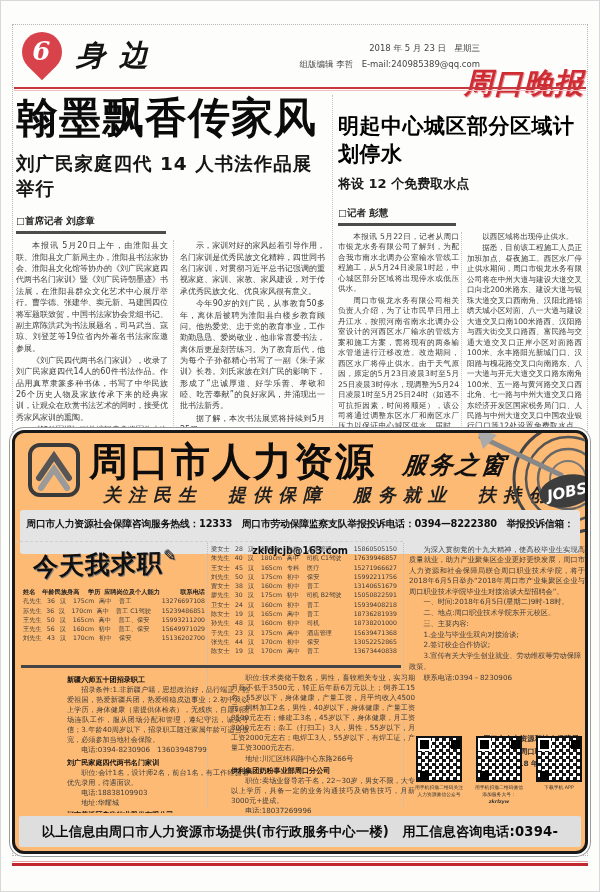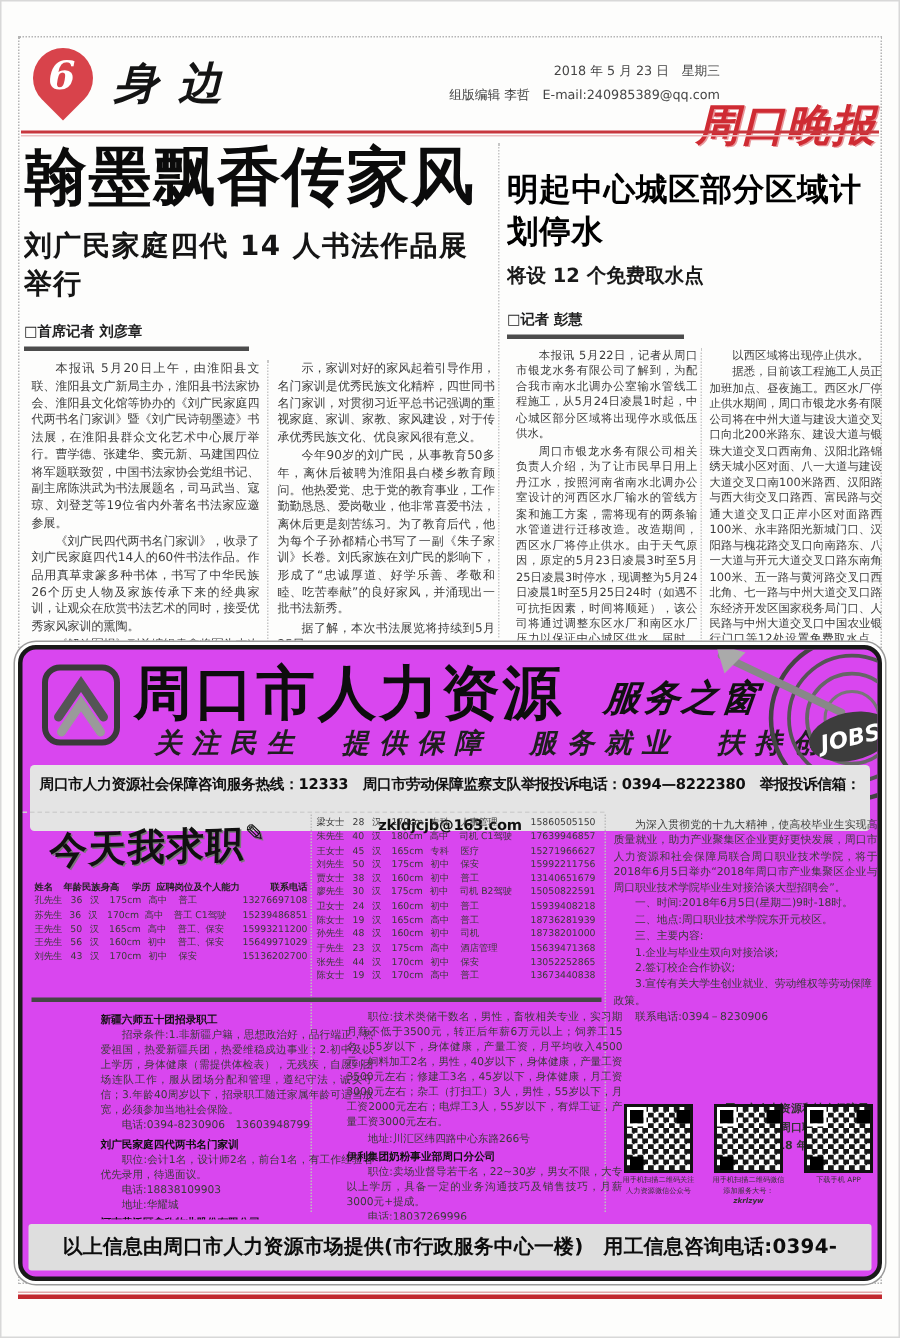--- a/index.html
+++ b/index.html
@@ -25,34 +25,34 @@
   .head-rule { position:absolute; left:14px; right:14px; top:87px; height:2px; background:#c8373e; }
   .head-rule:after { content:""; position:absolute; left:0; right:0; top:3px; height:1px; background:#eec0c2; }
 
   
   .art-left { position:absolute; left:16px; top:95px; width:314px; height:332px; overflow:hidden; }
   .art-left h1 { font-family:"DejaVu Serif","Liberation Serif",serif; font-weight:900;
            font-size:42px; letter-spacing:1px; color:#0b0b0b; line-height:1.08; }
   .art-left h2 { margin-top:11px; font-size:18.5px; font-weight:600; color:#151515; letter-spacing:1px; }
   .byline { margin-top:14px; font-size:9.5px; font-weight:bold; color:#222; }
   .byline-rule { margin-top:3px; height:3px; background:#4c4c4c; width:150px; }
-  .cols { display:flex; margin-top:6px;justify-content:flex-end; }
+  .cols { display:flex; margin-top:6px; }
   .cols .col { width:152px; font-size:8px; line-height:1.42; text-align:justify; color:#3c3c3c; }
   .cols .col + .col { border-left:1px dotted #c6c6c6; margin-left:5px; padding-left:6px; }
   .cols p { text-indent:2em; margin-bottom:1px; }
   .art-divider { position:absolute; left:332px; top:95px; height:330px; border-left:1px dotted #c6c6c6; }
   .art-right { position:absolute; left:338px; top:112px; width:250px; height:315px; overflow:hidden; }
   .art-right h1 { font-size:21px; font-weight:900; color:#000; letter-spacing:0.5px; }
   .art-right h2 { margin-top:7px; font-size:13px; font-weight:600; color:#1a1a1a; }
   .art-right .byline-rule { width:118px; }
   .art-right .cols .col { width:121px; font-size:7.6px; line-height:1.38; }
   .art-right .cols .col + .col { margin-left:2px; padding-left:5px; }
 
   
-  .stamp { position:absolute; left:12px; top:430px; width:576px; height:424px; background:#d946ef;
+  .stamp { position:absolute; left:12px; top:430px; width:576px; height:424px; background:#fdba74;
            border:3px solid #191919; border-radius:12px; box-shadow:0 0 0 2px #fff, 0 0 0 3px #9a9a9a;
            overflow:hidden; }
   .banner { position:absolute; left:0; top:0; width:100%; height:75px; }
   .hr-logo { position:absolute; left:12px; top:9px; }
   .hr-title { position:absolute; left:74px; top:2px; font-size:39px; font-weight:900; color:#0d0d0d;
            letter-spacing:2px; }
   .hr-sub { position:absolute; left:388px; top:16px; font-family:"DejaVu Serif",serif; font-style:italic;
            font-weight:900; font-size:24px; color:#111; transform:skewX(-6deg); letter-spacing:2px; }
   .hr-slogan { position:absolute; left:88px; top:50px; font-family:"DejaVu Serif",serif; font-style:italic;
            font-weight:bold; font-size:18px; letter-spacing:7px; color:#1f1f1f; }

